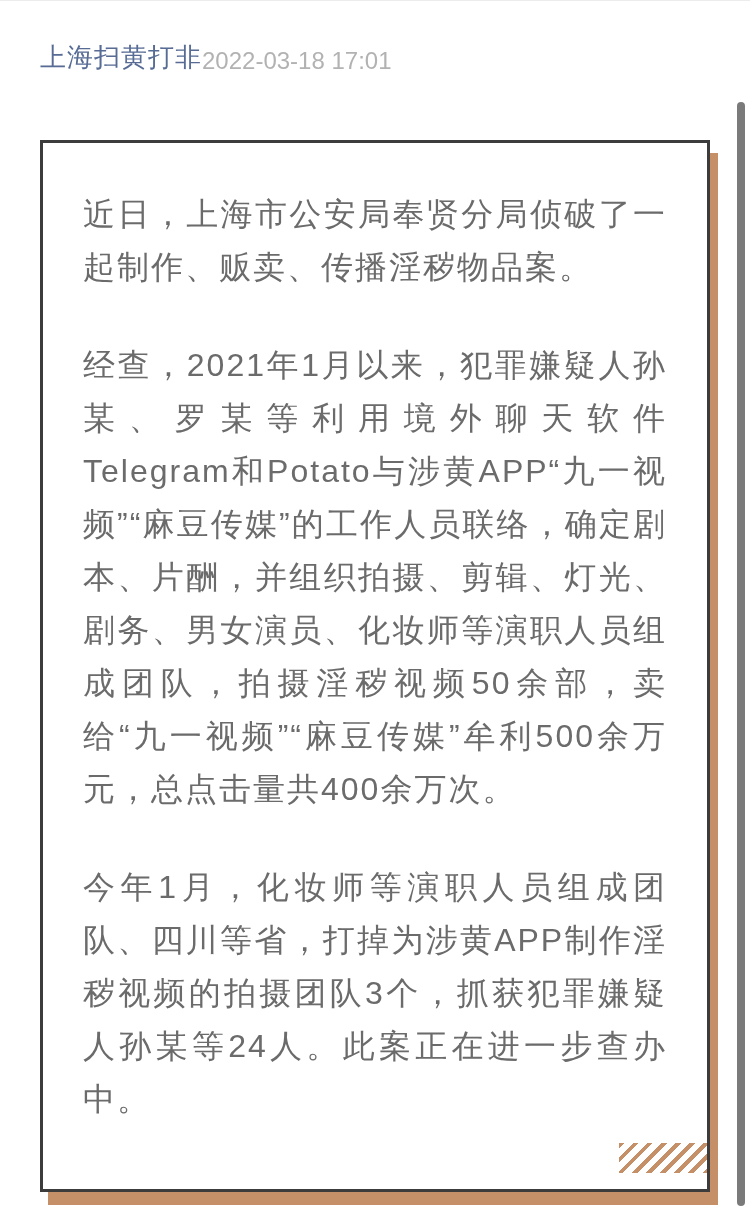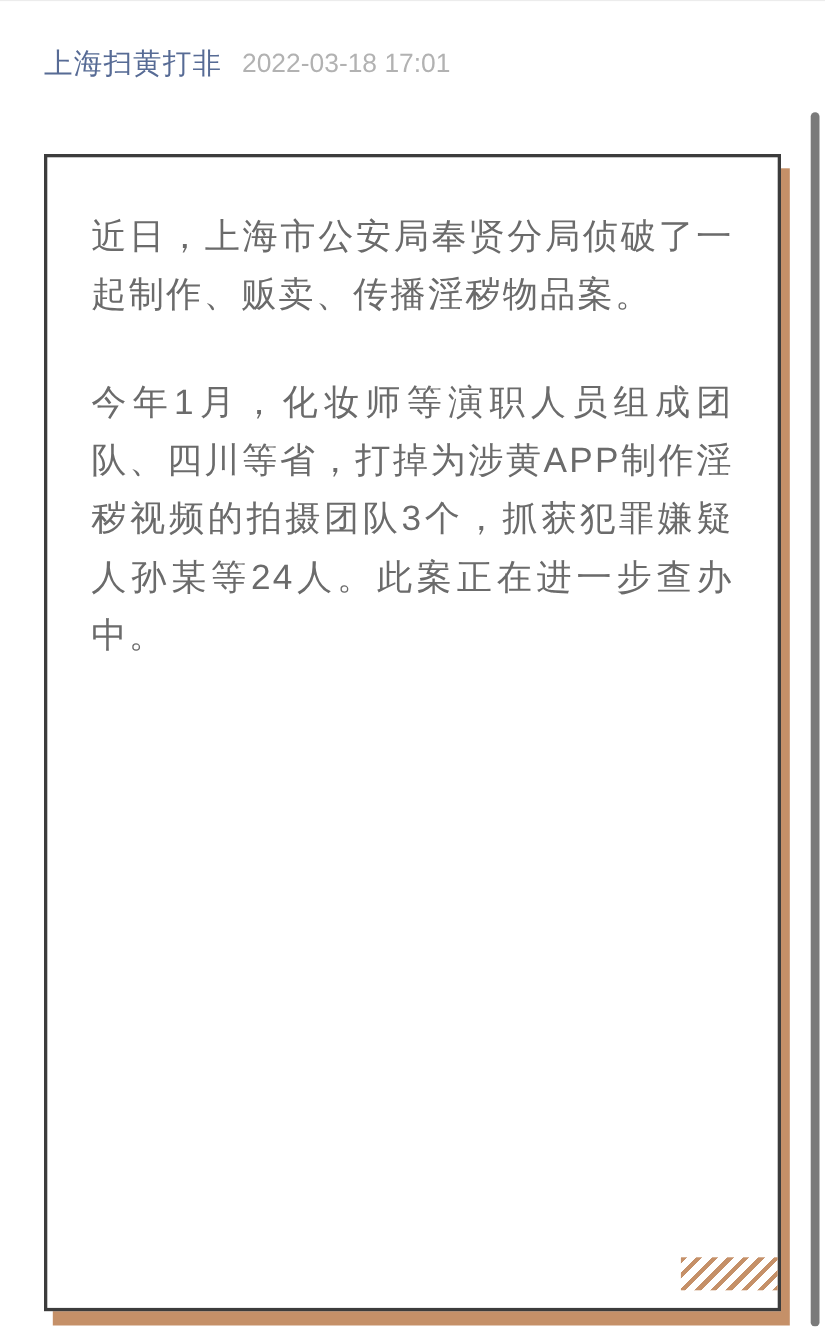--- a/index.html
+++ b/index.html
@@ -22,22 +22,21 @@
     height: 1px;
     background: #ececec;
   }
 
   
   .header {
     position: absolute;
     top: 40px;
     left: 40px;
     display: flex;
-    align-items: center;
-    gap: 18px;
+    align-items: flex-end;
     white-space: nowrap;
   }
   .account-name {
     color: #576b95;
     font-size: 26px;
     letter-spacing: 1px;
     cursor: pointer;
   }
   .timestamp {
     color: #b2b2b2;
@@ -103,17 +102,18 @@
 
 <div class="top-hairline"></div>
 
 <div class="header">
   <span class="account-name">上海扫黄打非</span>
   <span class="timestamp">2022-03-18 17:01</span>
 </div>
 
 <div class="card">
   <p class="article-paragraph">近日，上海市公安局奉贤分局侦破了一起制作、贩卖、传播淫秽物品案。</p>
+  <p class="article-paragraph">经查，2021年1月以来，犯罪嫌疑人孙某、罗某等利用境外聊天软件Telegram和Potato与涉黄APP“九一视频”“麻豆传媒”的工作人员联络，确定剧本、片酬，并组织拍摄、剪辑、灯光、剧务、男女演员、化妆师等演职人员组成团队，拍摄淫秽视频50余部，卖给“九一视频”“麻豆传媒”牟利500余万元，总点击量共400余万次。</p>
   <p class="article-paragraph">今年1月，化妆师等演职人员组成团队、四川等省，打掉为涉黄APP制作淫秽视频的拍摄团队3个，抓获犯罪嫌疑人孙某等24人。此案正在进一步查办中。</p>
   <div class="stripes"></div>
 </div>
 
 <div class="scrollbar"></div>
 
 </body></html>

